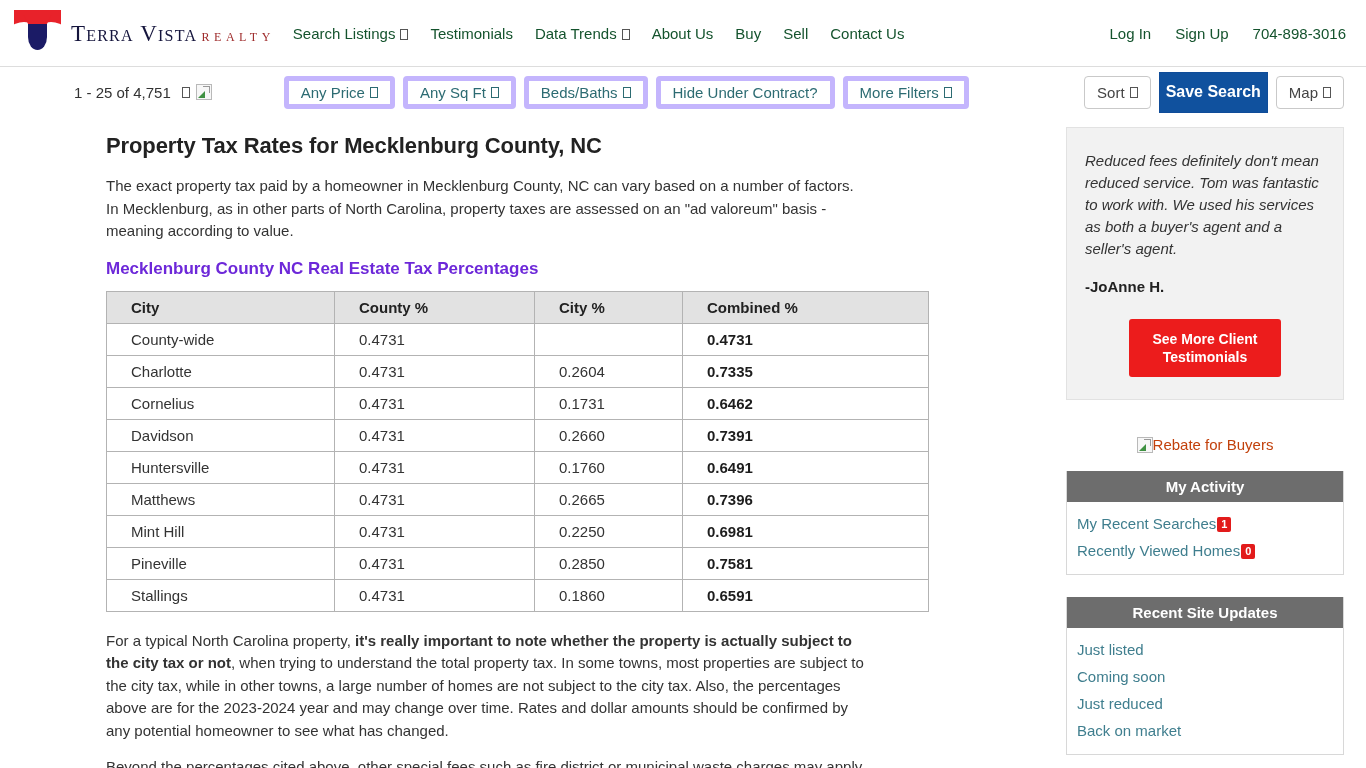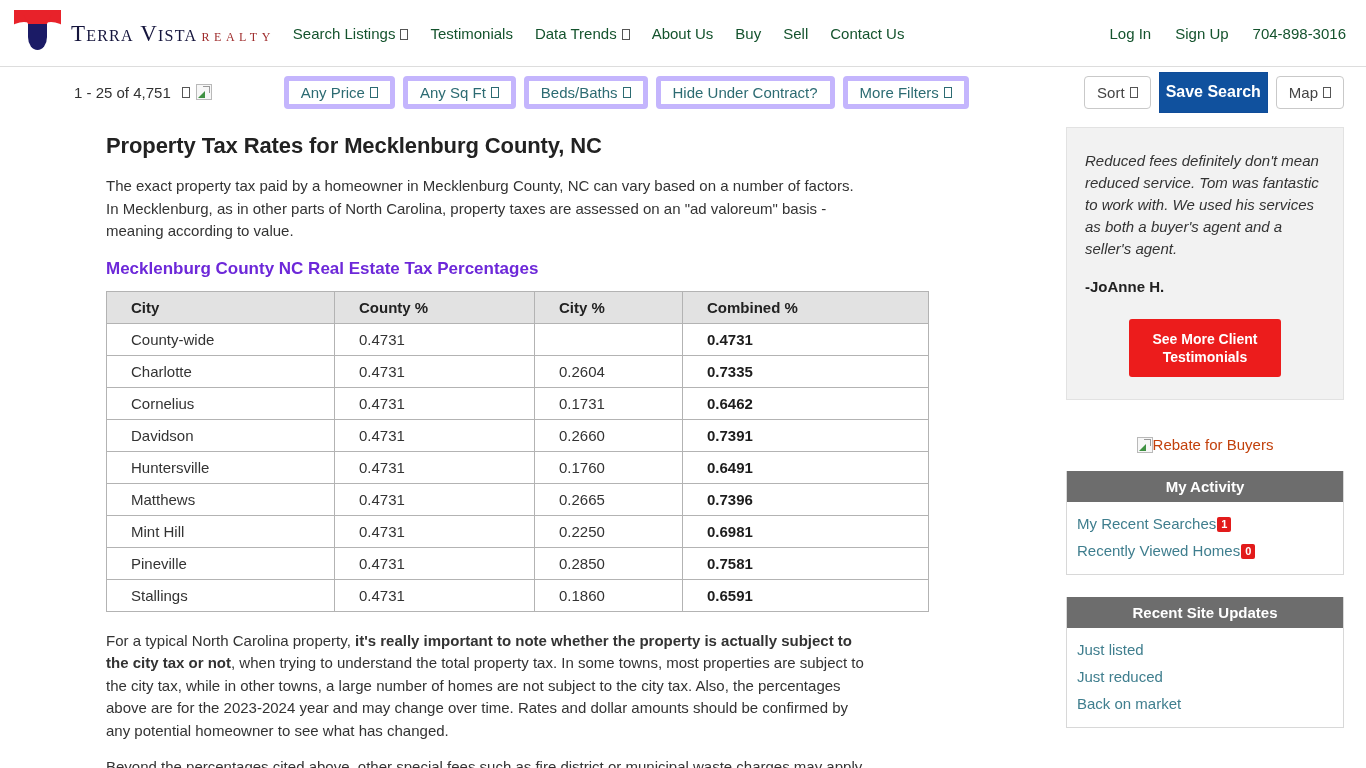--- a/index.html
+++ b/index.html
@@ -480,18 +480,19 @@
       <div class="widget-body">
         <a class="widget-link" href="#"><span>My Recent Searches</span><span class="badge">1</span></a>
         <a class="widget-link" href="#"><span>Recently Viewed Homes</span><span class="badge">0</span></a>
       </div>
     </div>
 
     <div class="widget">
       <div class="widget-head">Recent Site Updates</div>
       <div class="widget-body">
         <a class="widget-link" href="#">Just listed</a>
+        <a class="widget-link" href="#">Coming soon</a>
         <a class="widget-link" href="#">Just reduced</a>
         <a class="widget-link" href="#">Back on market</a>
       </div>
     </div>
   </aside>
 </div>
 
 </body></html>

